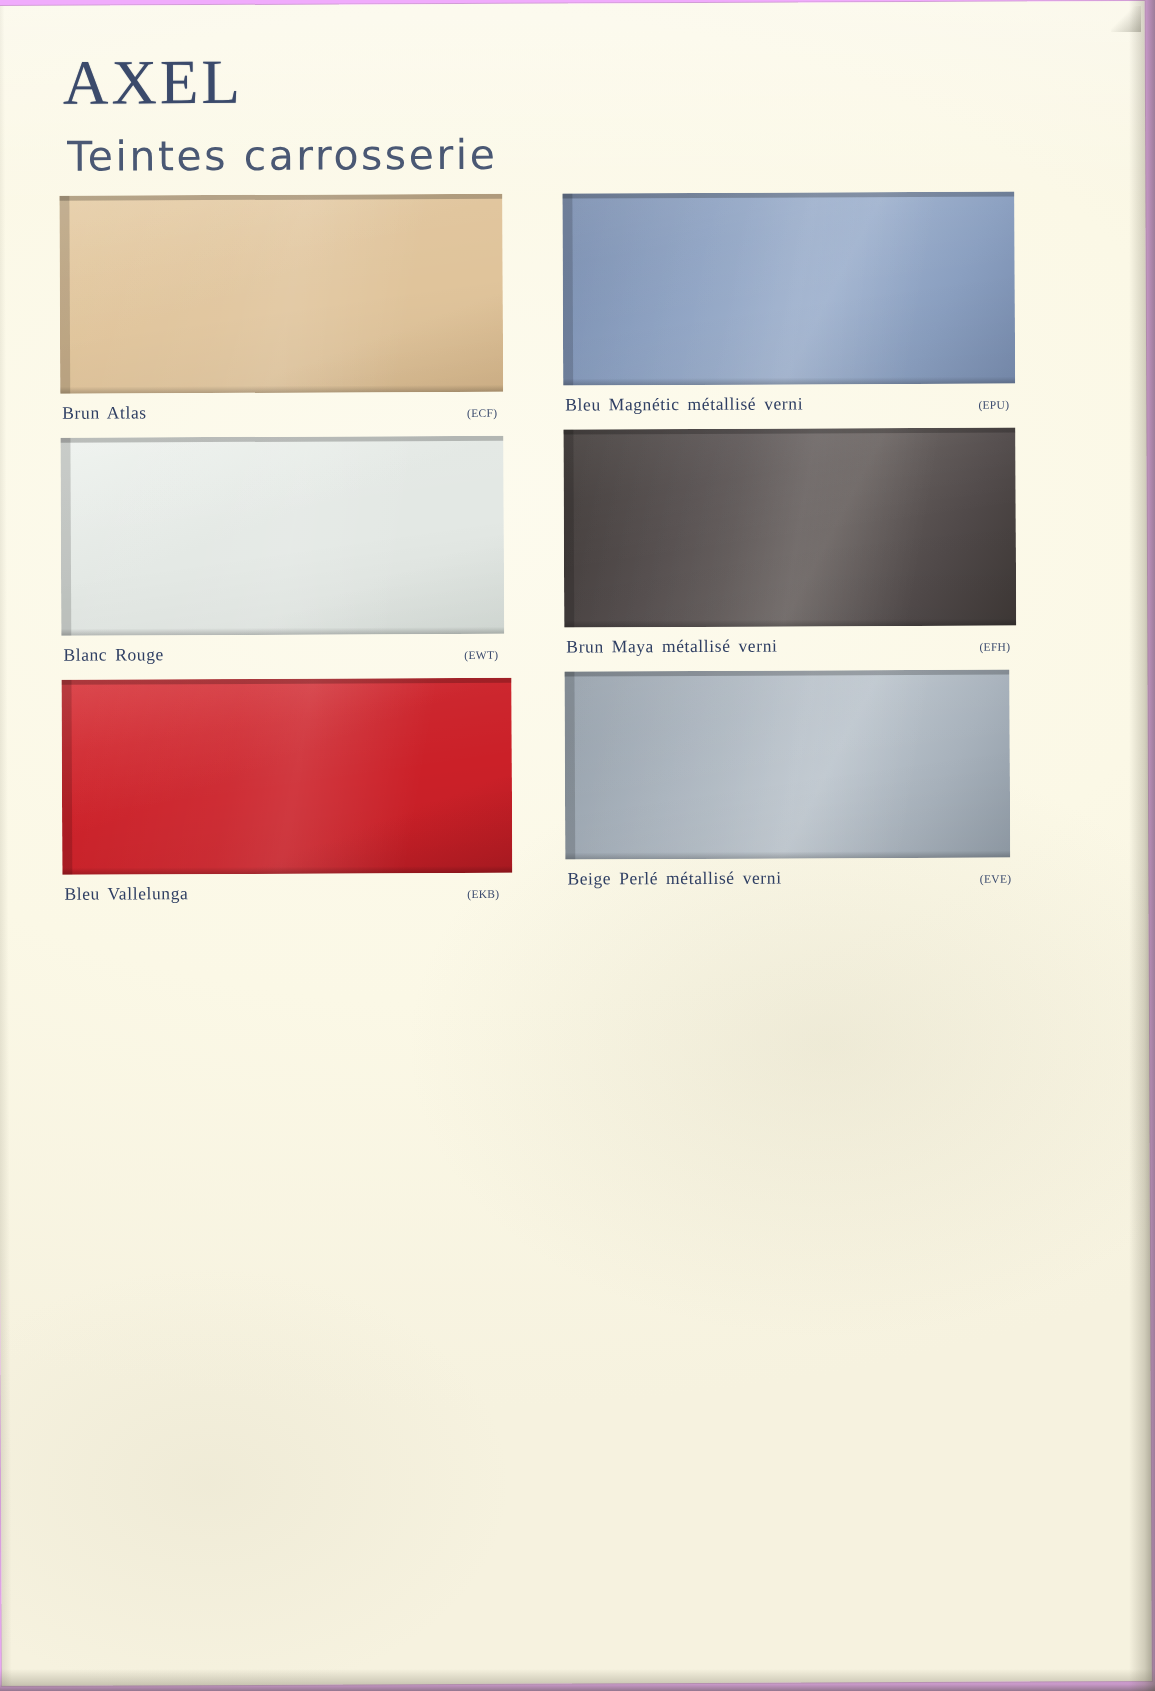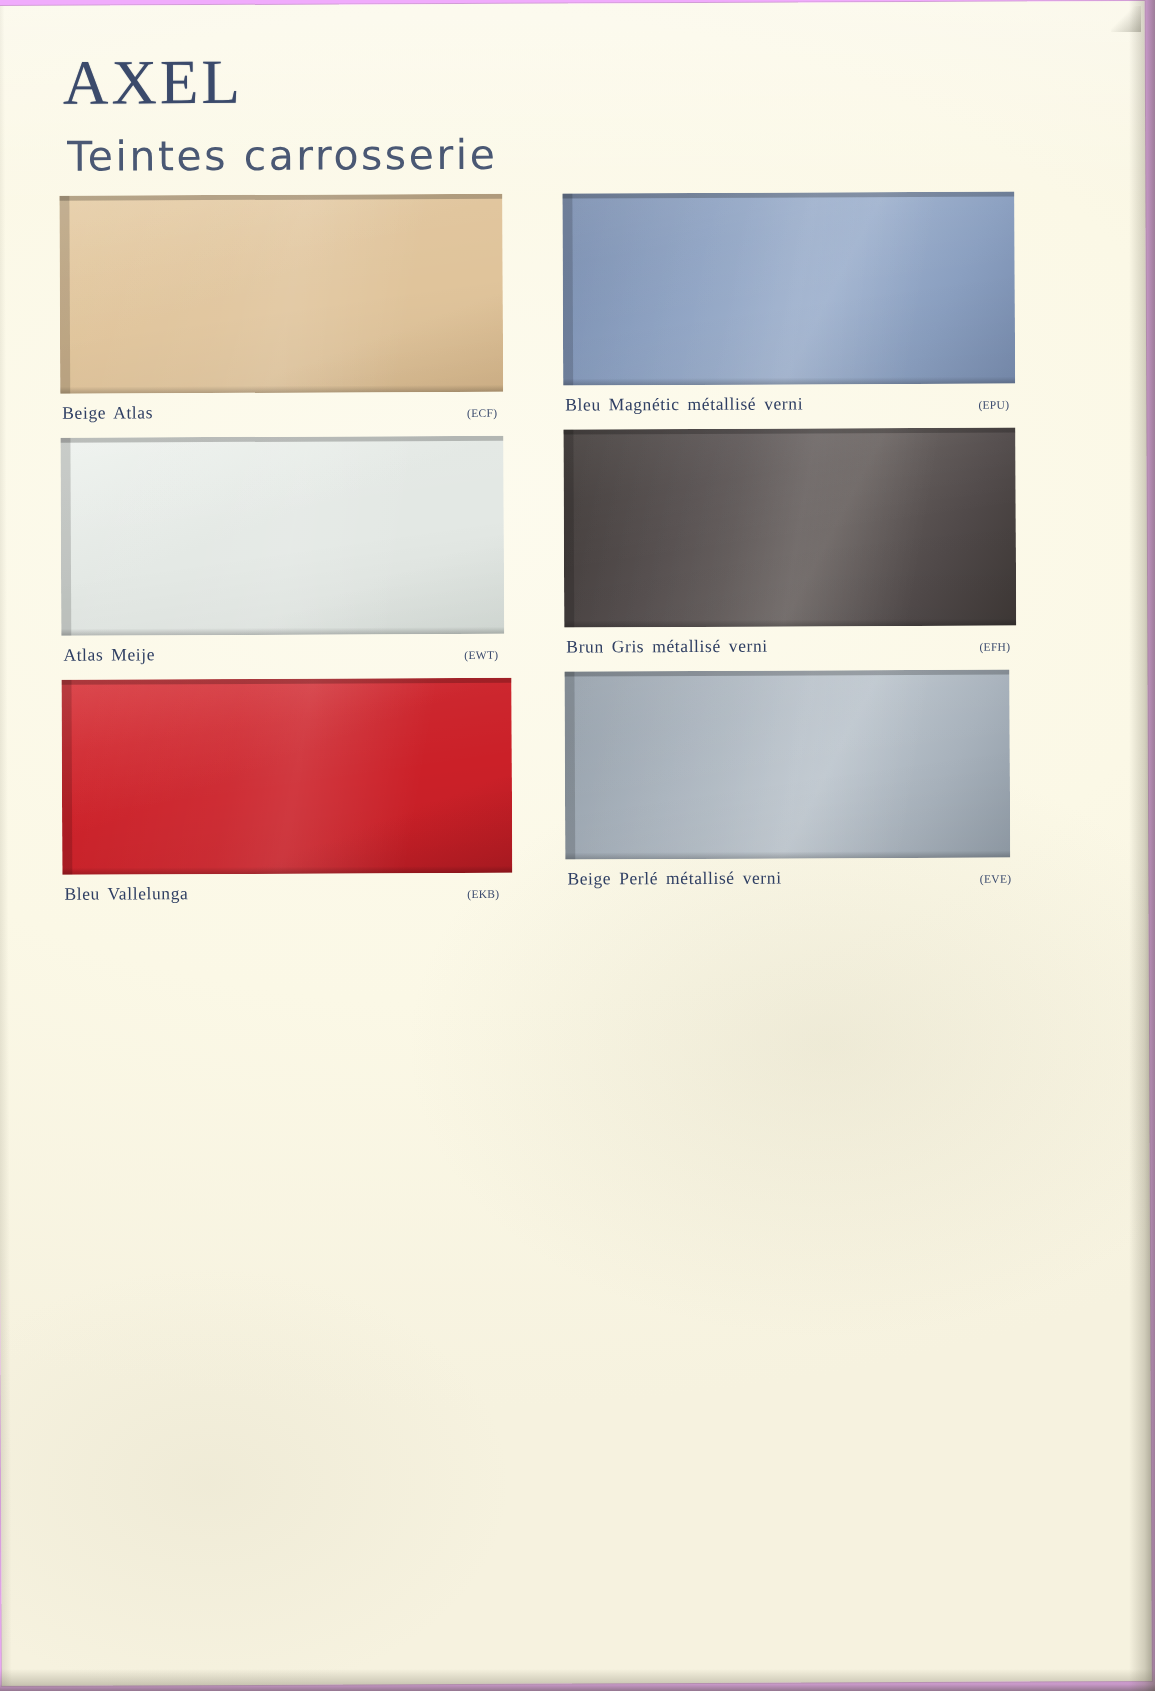--- a/index.html
+++ b/index.html
@@ -220,36 +220,36 @@
         <div class="swatch-cell">
           <div class="chip" style="width: 443px; height: 198px;">
             <div class="chip-inner" style="background: linear-gradient(160deg, rgb(230, 205, 166) 0%, rgb(224, 196, 155) 45%, rgb(224, 196, 155) 72%, rgb(211, 180, 137) 100%);"></div>
             <div class="gloss-soft"></div>
             <div class="gloss-diag"></div>
             <div class="chip-lip"></div>
             <div class="chip-lip-left"></div>
             <div class="chip-shadow-bottom"></div>
           </div>
           <div class="caption">
-            <span class="color-name">Beige Atlas</span>
+            <span class="color-name">Brun Atlas</span>
             <span class="color-code">(ECF)</span>
           </div>
         </div>
 
         <div class="swatch-cell">
           <div class="chip" style="width: 443px; height: 198px;">
             <div class="chip-inner" style="background: linear-gradient(160deg, rgb(238, 242, 238) 0%, rgb(227, 232, 228) 45%, rgb(227, 232, 228) 72%, rgb(215, 222, 217) 100%);"></div>
             <div class="gloss-soft"></div>
             <div class="gloss-diag"></div>
             <div class="chip-lip"></div>
             <div class="chip-lip-left"></div>
             <div class="chip-shadow-bottom"></div>
           </div>
           <div class="caption">
-            <span class="color-name">Atlas Meije</span>
+            <span class="color-name">Blanc Rouge</span>
             <span class="color-code">(EWT)</span>
           </div>
         </div>
 
         <div class="swatch-cell">
           <div class="chip" style="width: 450px; height: 195px;">
             <div class="chip-inner" style="background: linear-gradient(160deg, rgb(216, 52, 58) 0%, rgb(203, 32, 40) 45%, rgb(203, 32, 40) 72%, rgb(173, 26, 33) 100%);"></div>
             <div class="gloss-soft"></div>
             <div class="gloss-diag"></div>
             <div class="chip-lip"></div>
@@ -284,21 +284,21 @@
         <div class="swatch-cell">
           <div class="chip" style="width: 452px; height: 198px;">
             <div class="chip-inner" style="background: linear-gradient(118deg, rgb(62, 56, 54) 0%, rgb(81, 74, 74) 30%, rgb(103, 96, 94) 58%, rgb(81, 74, 74) 80%, rgb(62, 56, 54) 100%);"></div>
             <div class="gloss-soft"></div>
             <div class="gloss-diag"></div>
             <div class="chip-lip"></div>
             <div class="chip-lip-left"></div>
             <div class="chip-shadow-bottom"></div>
           </div>
           <div class="caption">
-            <span class="color-name">Brun Gris métallisé verni</span>
+            <span class="color-name">Brun Maya métallisé verni</span>
             <span class="color-code">(EFH)</span>
           </div>
         </div>
 
         <div class="swatch-cell">
           <div class="chip" style="width: 445px; height: 188px;">
             <div class="chip-inner" style="background: linear-gradient(118deg, rgb(146, 157, 168) 0%, rgb(168, 178, 188) 30%, rgb(188, 197, 205) 58%, rgb(168, 178, 188) 80%, rgb(146, 157, 168) 100%);"></div>
             <div class="gloss-soft"></div>
             <div class="gloss-diag"></div>
             <div class="chip-lip"></div>

